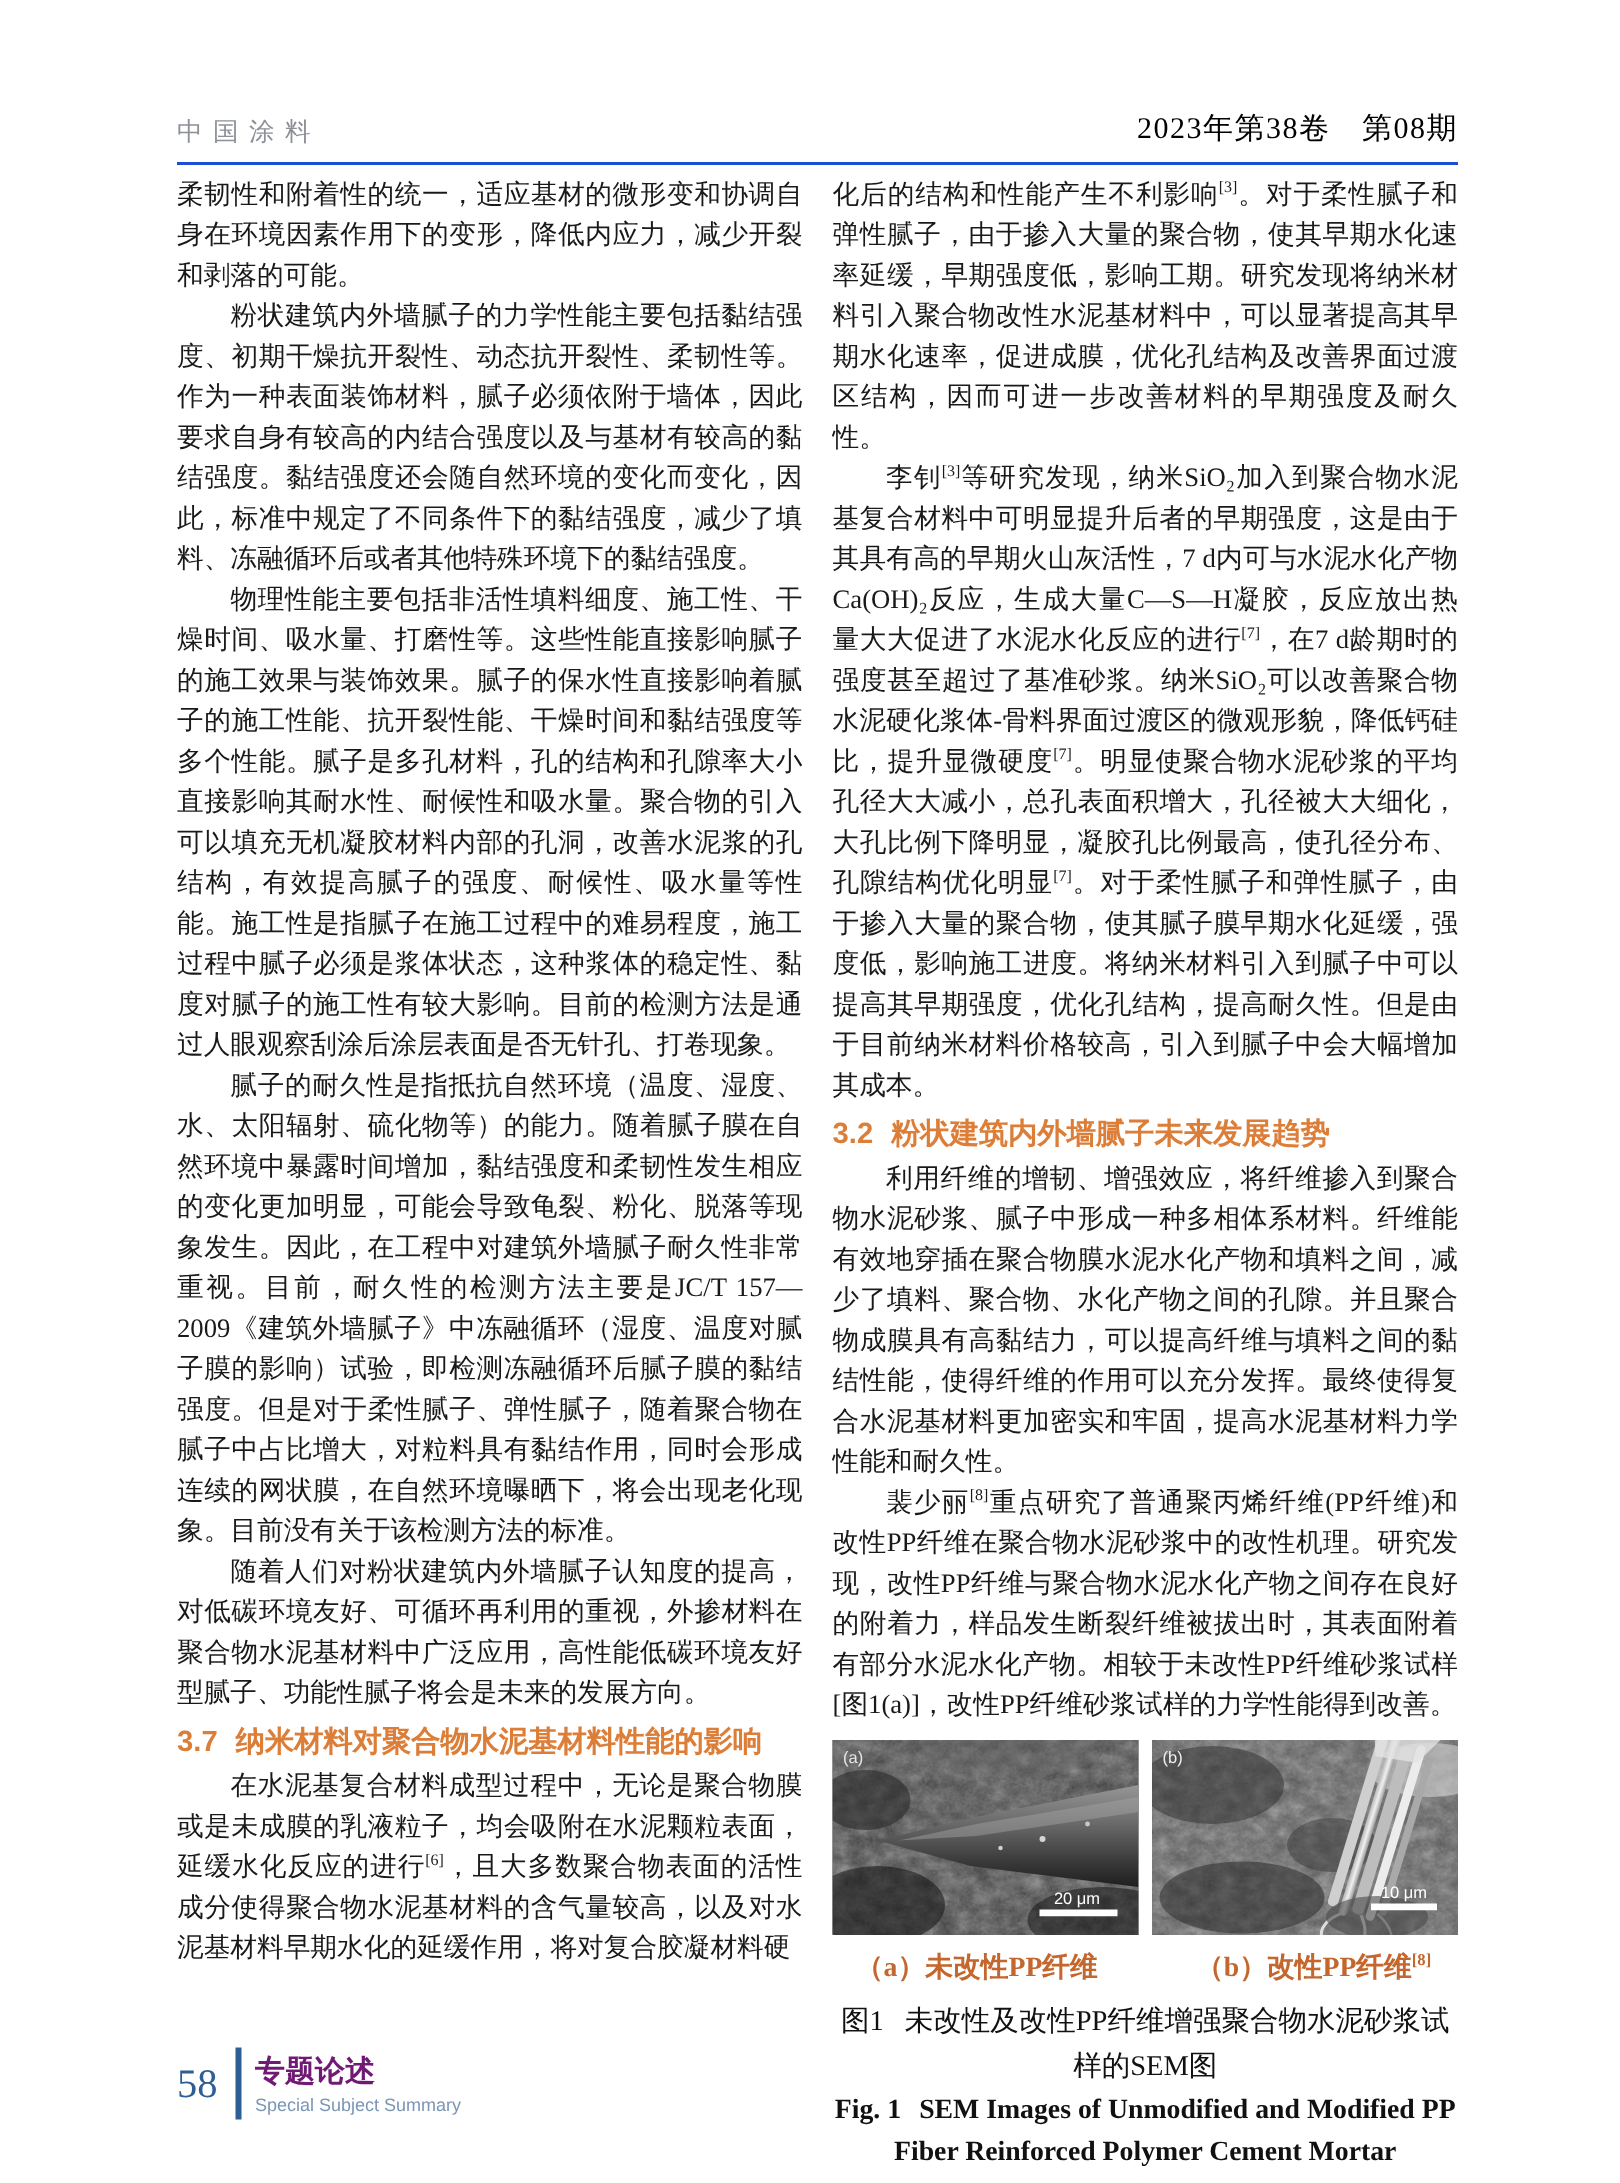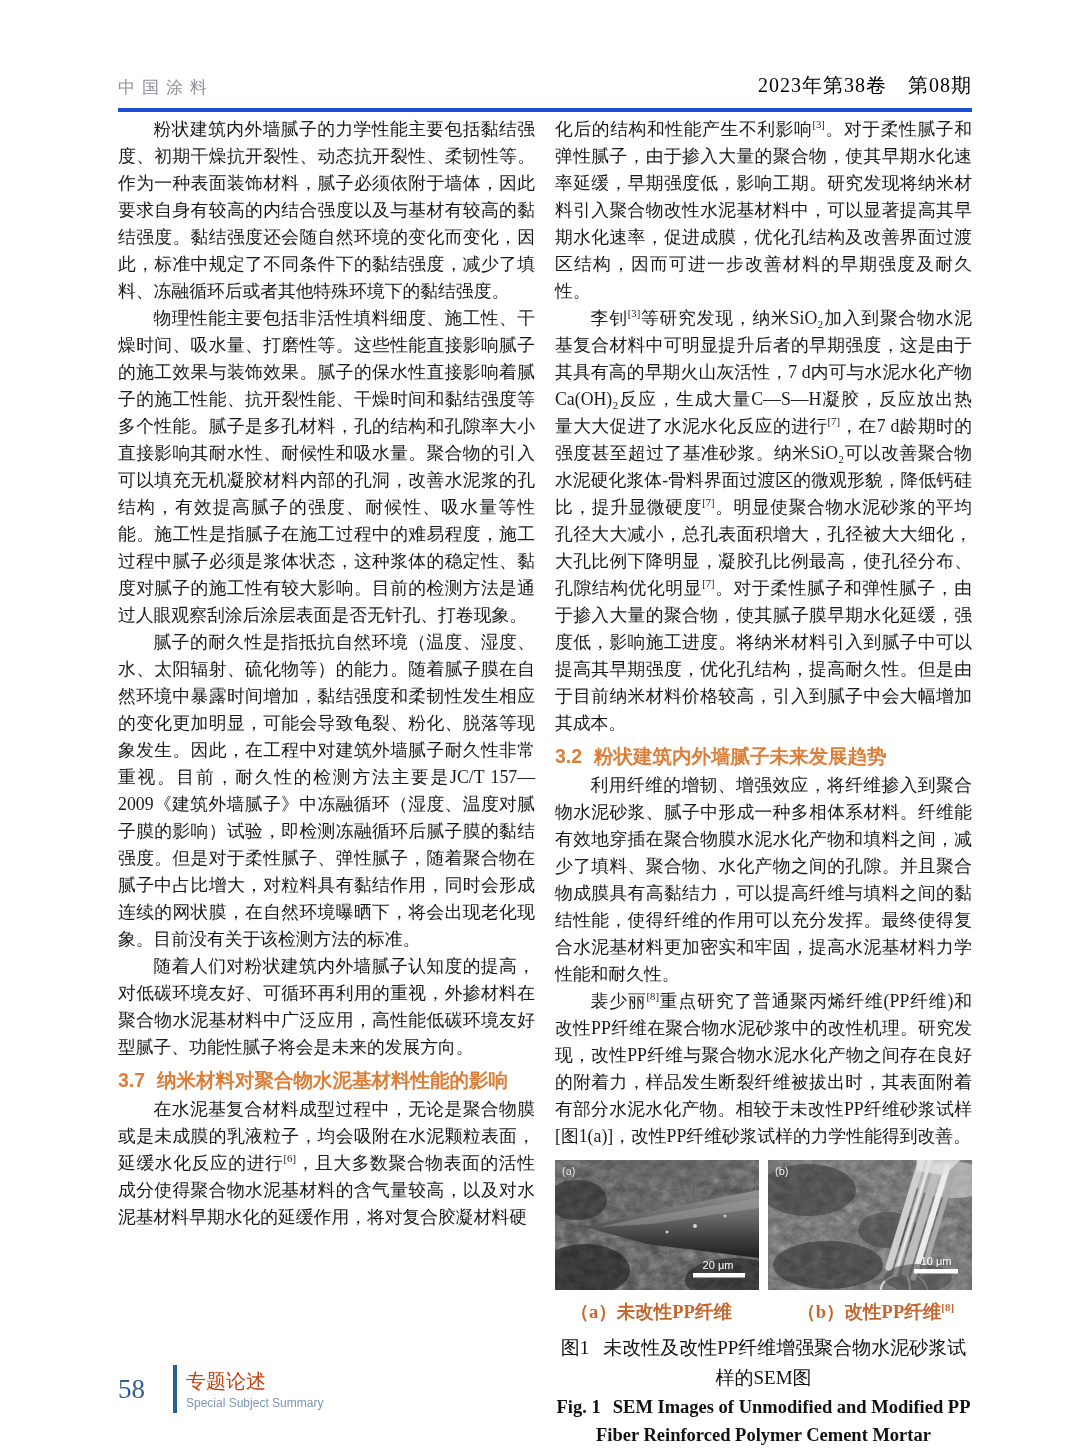--- a/index.html
+++ b/index.html
@@ -1,21 +1,21 @@
 <!DOCTYPE html>
 <html><head>
 <meta charset="utf-8">
 <style>
   html,body{margin:0;padding:0;background:#ffffff;}
   .page{position:relative;width:1080px;height:1455px;background:#fff;overflow:hidden;
         font-family:"Liberation Serif","DejaVu Serif",serif;color:#1a1a1a;}
   
   .header{position:absolute;left:118px;top:72px;width:854px;display:flex;
           justify-content:space-between;align-items:flex-end;
-          border-bottom:4px solid #1d4ed8;padding-bottom:9px;}
+          border-bottom:2px solid #1d4ed8;padding-bottom:9px;}
   .journal{font-size:17px;color:#8d9197;letter-spacing:7px;}
   .issue{font-size:20px;color:#000000;letter-spacing:1px;}
   
   .columns{position:absolute;left:118px;top:116px;width:854px;display:flex;gap:20px;}
   .col{width:417px;font-size:17.8px;line-height:27px;text-align:justify;color:#191919;}
   .col p{margin:0;text-indent:2em;}
   .col p.noindent{text-indent:0;}
   sup{font-size:0.6em;line-height:0;vertical-align:super;}
   h2.sec{font-family:"Liberation Sans","DejaVu Sans",sans-serif;
          color:#dc7e38;font-size:23px;font-weight:bold;margin:15px 0 9px;line-height:1.3;}
@@ -31,41 +31,42 @@
   .subcaps{display:flex;margin-top:9px;gap:32px;}
   .subcap{width:50%;text-align:center;font-weight:bold;font-size:18.5px;color:#c4672e;
           font-family:"Liberation Serif","DejaVu Serif",serif;}
   .cap-zh{margin-top:7px;text-align:center;font-weight:normal;font-size:19px;line-height:1.55;color:#111;}
   .cap-zh .lab{margin-right:14px;}
   .cap-en{margin-top:2px;text-align:center;font-weight:bold;font-size:18.5px;line-height:1.5;color:#111;
           font-family:"Liberation Serif","DejaVu Serif",serif;}
   .cap-en .lab{margin-right:12px;}
   
   .footer{position:absolute;left:118px;bottom:42px;display:flex;align-items:center;}
-  .pageno{color:#2e5f94;font-size:27px;margin-right:28px;}
+  .pageno{color:#2e5f94;font-size:27px;margin-right:12px;}
   .vbar{width:4px;height:48px;background:#2e5f94;margin-right:9px;}
-  .fsec .zh{color:#c2410c;font-weight:normal;font-size:20px;line-height:1.2;
+  .fsec .zh{color:#701a75;font-weight:bold;font-size:20px;line-height:1.2;
             font-family:"Liberation Sans","DejaVu Sans",sans-serif;}
   .fsec .en{color:#7b95b5;font-size:12px;margin-top:3px;
             font-family:Liberation Sans, sans-serif;}
   .semtext{font-family:"Liberation Sans","DejaVu Sans",sans-serif;}
 </style>
 </head>
 <body>
 
 <div class="page">
 
   <div class="header">
     <span class="journal">中国涂料</span>
     <span class="issue">2023年第38卷　第08期</span>
   </div>
 
   <div class="columns">
 
     <div class="col">
+      <p class="noindent">柔韧性和附着性的统一，适应基材的微形变和协调自身在环境因素作用下的变形，降低内应力，减少开裂和剥落的可能。</p>
       <p>粉状建筑内外墙腻子的力学性能主要包括黏结强度、初期干燥抗开裂性、动态抗开裂性、柔韧性等。作为一种表面装饰材料，腻子必须依附于墙体，因此要求自身有较高的内结合强度以及与基材有较高的黏结强度。黏结强度还会随自然环境的变化而变化，因此，标准中规定了不同条件下的黏结强度，减少了填料、冻融循环后或者其他特殊环境下的黏结强度。</p>
       <p>物理性能主要包括非活性填料细度、施工性、干燥时间、吸水量、打磨性等。这些性能直接影响腻子的施工效果与装饰效果。腻子的保水性直接影响着腻子的施工性能、抗开裂性能、干燥时间和黏结强度等多个性能。腻子是多孔材料，孔的结构和孔隙率大小直接影响其耐水性、耐候性和吸水量。聚合物的引入可以填充无机凝胶材料内部的孔洞，改善水泥浆的孔结构，有效提高腻子的强度、耐候性、吸水量等性能。施工性是指腻子在施工过程中的难易程度，施工过程中腻子必须是浆体状态，这种浆体的稳定性、黏度对腻子的施工性有较大影响。目前的检测方法是通过人眼观察刮涂后涂层表面是否无针孔、打卷现象。</p>
       <p>腻子的耐久性是指抵抗自然环境（温度、湿度、水、太阳辐射、硫化物等）的能力。随着腻子膜在自然环境中暴露时间增加，黏结强度和柔韧性发生相应的变化更加明显，可能会导致龟裂、粉化、脱落等现象发生。因此，在工程中对建筑外墙腻子耐久性非常重视。目前，耐久性的检测方法主要是JC/T 157—2009《建筑外墙腻子》中冻融循环（湿度、温度对腻子膜的影响）试验，即检测冻融循环后腻子膜的黏结强度。但是对于柔性腻子、弹性腻子，随着聚合物在腻子中占比增大，对粒料具有黏结作用，同时会形成连续的网状膜，在自然环境曝晒下，将会出现老化现象。目前没有关于该检测方法的标准。</p>
       <p>随着人们对粉状建筑内外墙腻子认知度的提高，对低碳环境友好、可循环再利用的重视，外掺材料在聚合物水泥基材料中广泛应用，高性能低碳环境友好型腻子、功能性腻子将会是未来的发展方向。</p>
       <h3 class="subsec">
         <span class="num">3.7</span><span>纳米材料对聚合物水泥基材料性能的影响</span>
       </h3>
       <p>在水泥基复合材料成型过程中，无论是聚合物膜或是未成膜的乳液粒子，均会吸附在水泥颗粒表面，延缓水化反应的进行<sup>[6]</sup>，且大多数聚合物表面的活性成分使得聚合物水泥基材料的含气量较高，以及对水泥基材料早期水化的延缓作用，将对复合胶凝材料硬</p>
     </div>
 

